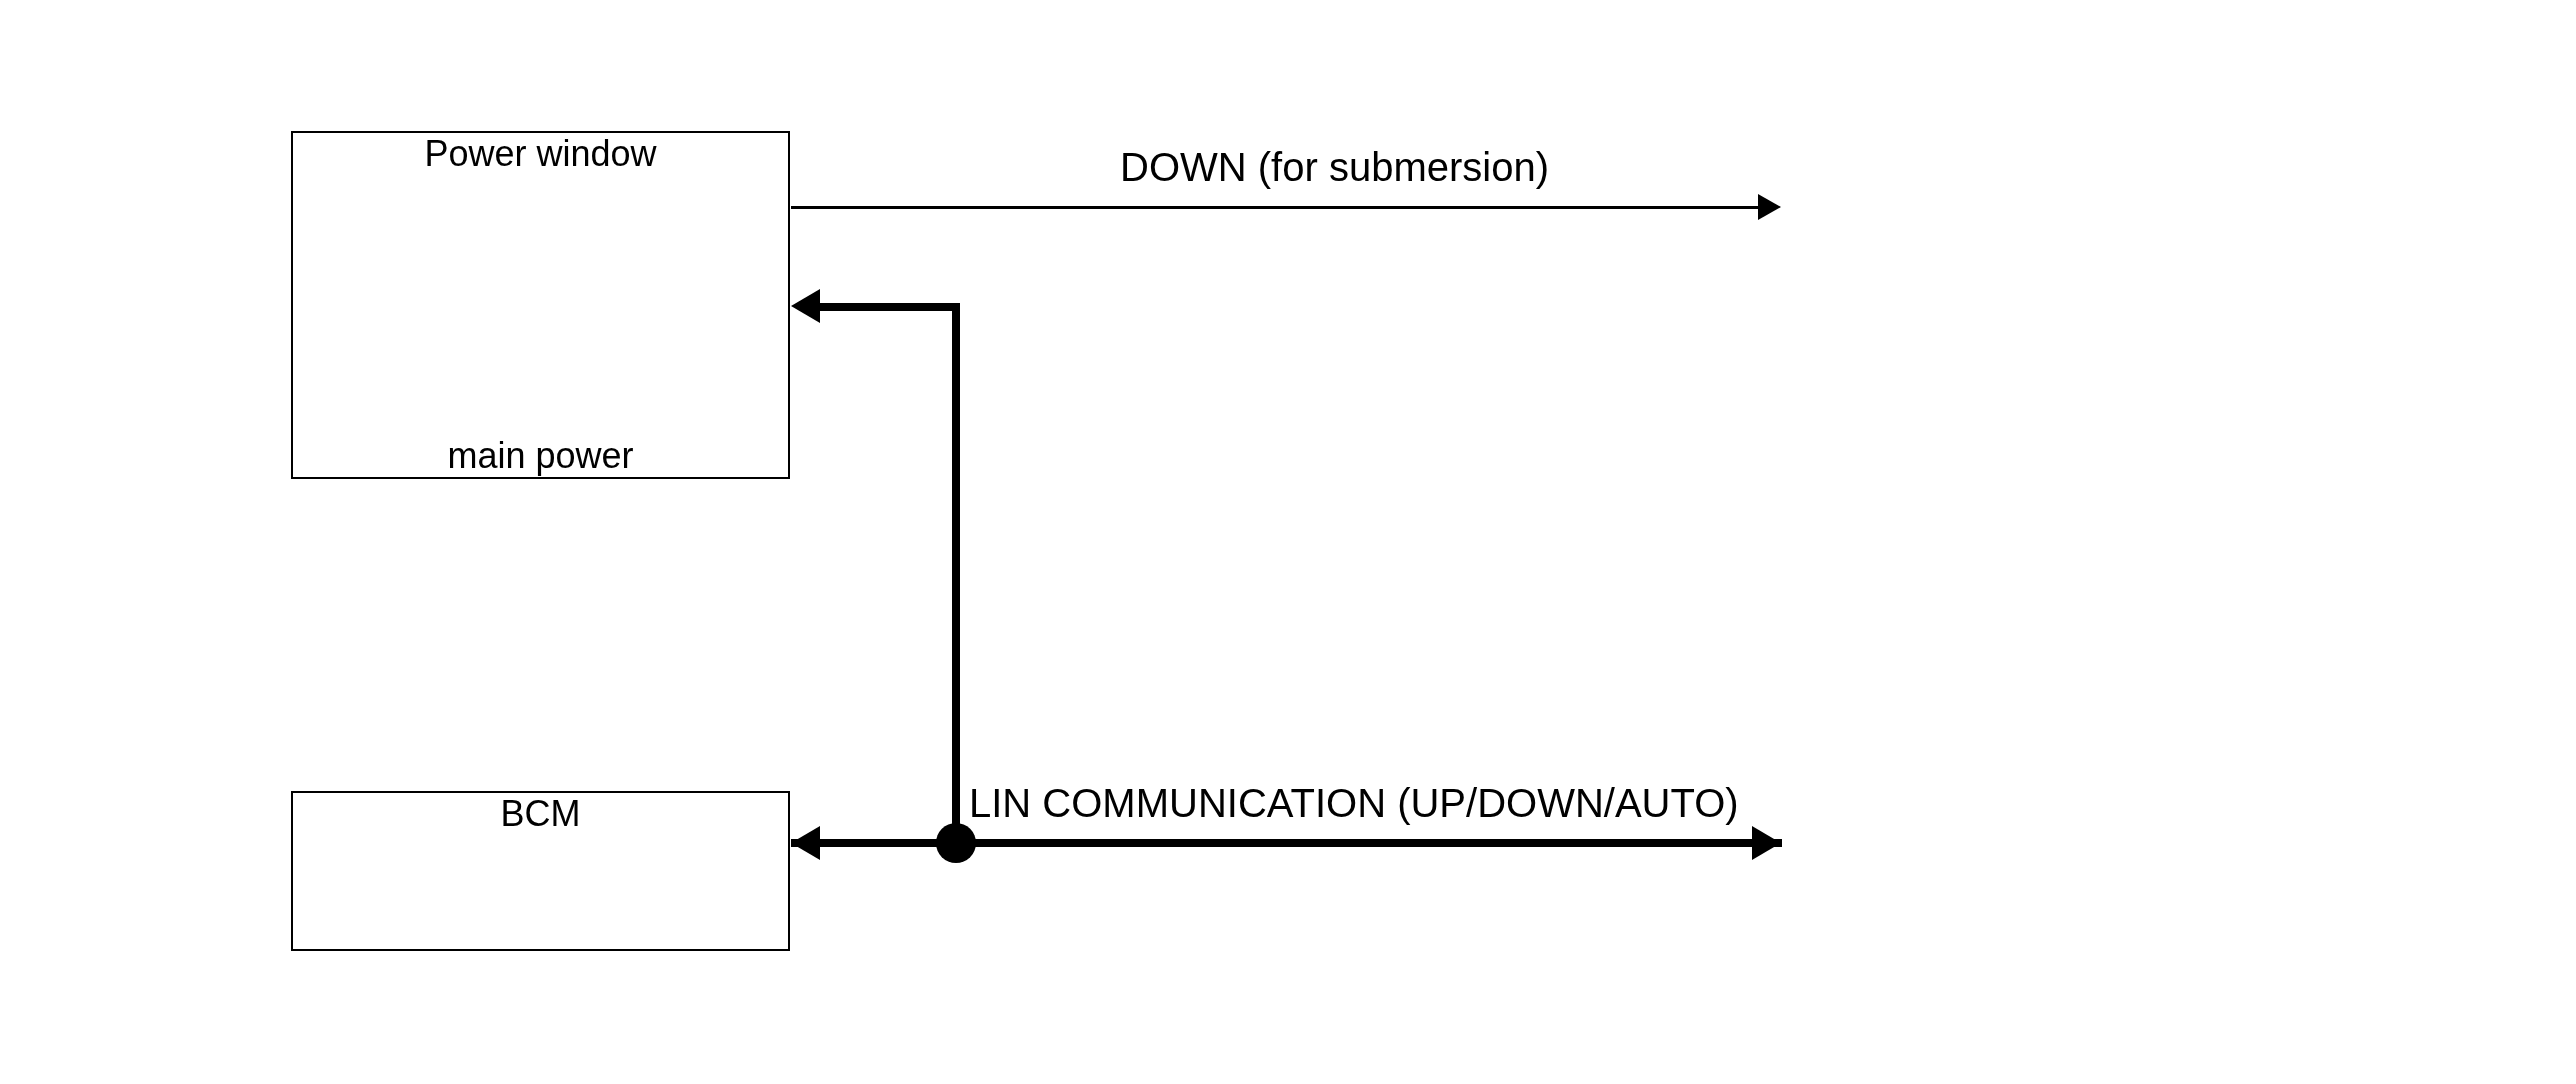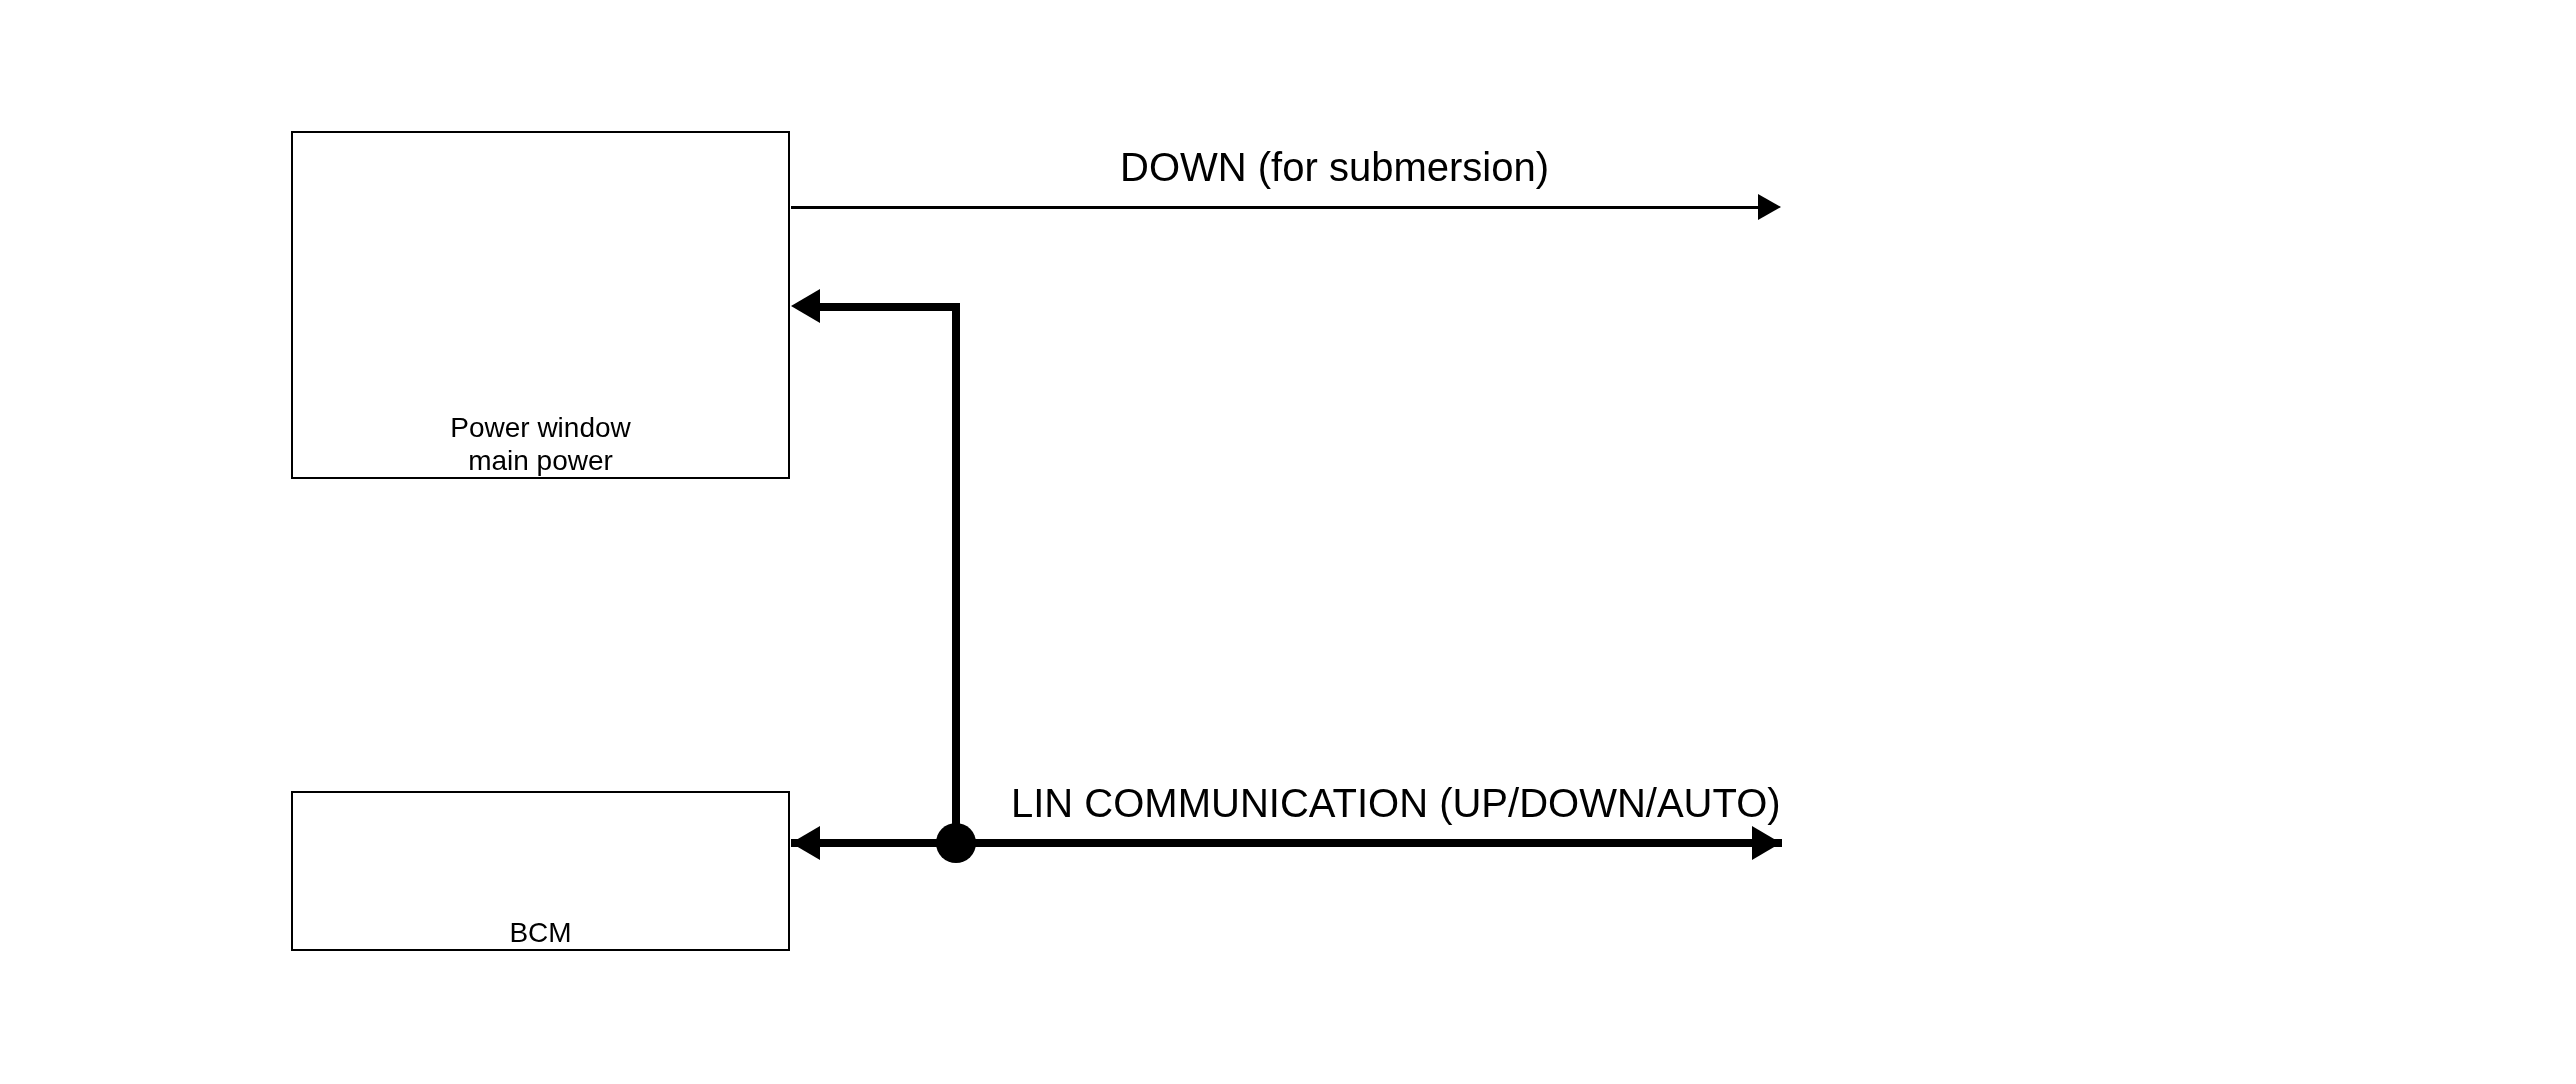--- a/index.html
+++ b/index.html
@@ -11,35 +11,35 @@
     background:var(--bg);
     font-family:"Liberation Sans", sans-serif;
     color:var(--ink);
     overflow:hidden;
   }
   .box {
     position:absolute;
     border:2.6px solid var(--ink);
     background:var(--bg);
     display:flex; flex-direction:column;
-    align-items:center; justify-content:flex-end;
+    align-items:center; justify-content:space-between;
     text-align:center;
-    font-size:28px; line-height:1.18;
+    font-size:36px; line-height:1.18;
   }
   #box-main-switch { left:291px;  top:131px;  width:499px; height:348px;  }
   #box-bcm         { left:291px;  top:791px; width:499px; height:160px;  }
   #box-motor       { left:1782px; top:119px;  width:503px; height:845px; }
 
   .conn-label {
     position:absolute;
     font-size:40px; line-height:1;
     white-space:nowrap;
   }
   #down-label { left:791px; top:147px; width:991px; text-align:center;margin-left:48px; }
-  #lin-label  { left:1011px; top:783px; }
+  #lin-label  { left:969px; top:783px; }
 
   .hline, .vline { position:absolute; background:var(--ink); }
   #down-line    { left:791px; top:206px;  width:969px; height:2.6px;  }
   #branch-hline { left:817px; top:303px;  width:142px;  height:7.7px; }
   #branch-vline { left:952px; top:303px;  width:7.7px;   height:544px;}
   #lin-line     { left:791px; top:839px; width:991px; height:7.7px; }
 
   .arrowhead { position:absolute; width:0; height:0; }
   
   #down-arrowhead {

